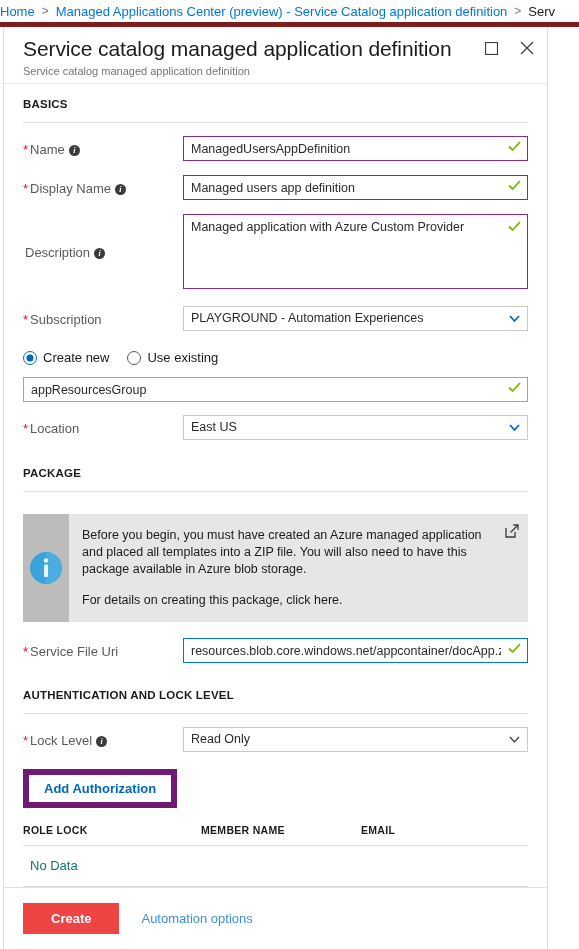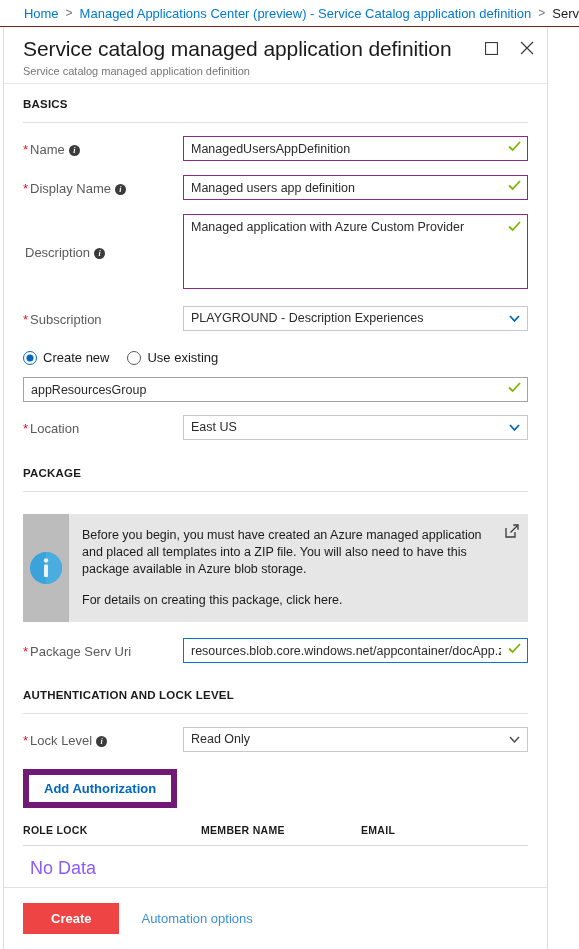--- a/index.html
+++ b/index.html
@@ -10,22 +10,21 @@
     font-family: "Liberation Sans", sans-serif;
     -webkit-font-smoothing: antialiased;
   }
   .page { position: relative; width: 579px; height: 949px; overflow: hidden; background:#fff; }
 
   
   .breadcrumb {
     position: absolute; left: 0; top: 0; width: 579px; height: 27px;
     background: #fff; display: flex; align-items: center;
     white-space: nowrap; overflow: hidden;
-    border-bottom: 1px solid #7f1d1d;
-    justify-content: flex-end;
+    border-bottom: 5px solid #7f1d1d;
   }
   .bc-link { color: #0078d4; font-size: 13px; cursor: pointer; }
   .bc-sep { color: #767676; font-size: 12px; margin: 0 7px; }
 
   
   .blade {
     position: absolute; left: 3px; top: 27px; width: 545px; height: 922px;
     background: #ffffff;
     border-left: 1px solid #dcdcdc;
     border-right: 1px solid #dcdcdc;
@@ -126,21 +125,21 @@
     margin-top: 16px; cursor: pointer;
   }
 
   
   .tbl { margin-top: 16px; }
   .tbl-head { display: flex; font-size: 10.5px; font-weight: bold; color: #1b1b1b; letter-spacing: 0.3px; padding-bottom: 9px; }
   .th1 { width: 178px; flex: 0 0 178px; }
   .th2 { width: 160px; flex: 0 0 160px; }
   .th3 { flex: 1 1 auto; }
   .tbl-rule { height: 1px; background: #dcdcdc; }
-  .tbl-row { font-size: 18px; color: #8b5cf6; padding: 12px 0 13px 7px; }
+  .tbl-row { font-size: 13px; color: #0f766e; padding: 12px 0 13px 7px; }
 
   
   .footer {
     position: absolute; left: 0; right: 0; bottom: 0; height: 62px;
     border-top: 1px solid #e1e1e1; background: #fff;
     display: flex; align-items: center; padding-left: 19px;
   }
   .btn-primary {
     background: #ef4444; color: #fff; font-size: 13px; font-weight: bold;
     padding: 8px 28px; cursor: pointer; border: none;
@@ -225,21 +224,21 @@
         </div>
       </div>
 
       
       <div class="field">
         <div class="flabel">
           <span class="req">*</span><span>Subscription</span>
         </div>
         <div class="ctrl">
           <div class="sel">
-              <span>PLAYGROUND - Description Experiences</span>
+              <span>PLAYGROUND - Automation Experiences</span>
             </div>
           <svg class="caret" viewBox="0 0 11 11">
               <path d="M1 3 L5.5 8 L10 3" stroke="#0067c0" stroke-width="1.8" fill="none"></path>
             </svg>
         </div>
       </div>
 
       
       <div class="field">
         <div class="ctrl">
@@ -299,21 +298,21 @@
         <svg class="ext-link" viewBox="0 0 14 14">
           <path d="M1 4 L1 13 L10 13 L10 8" fill="none" stroke="#3b3b3b" stroke-width="1.3"></path>
           <path d="M5.5 8.5 L13 1" fill="none" stroke="#3b3b3b" stroke-width="1.3"></path>
           <path d="M8.3 1 L13 1 L13 5.7" fill="none" stroke="#3b3b3b" stroke-width="1.3"></path>
         </svg>
       </div>
 
       
       <div class="field" style="margin-top:16px">
         <div class="flabel">
-          <span class="req">*</span><span>Package Serv Uri</span>
+          <span class="req">*</span><span>Service File Uri</span>
         </div>
         <div class="ctrl">
           <input class="tbox focused" value="resources.blob.core.windows.net/appcontainer/docApp.zip" style="">
           <svg class="check" viewBox="0 0 13 13">
               <path d="M1 6.5 L4.6 10 L12 2" stroke="#7ab800" stroke-width="1.8" fill="none"></path>
             </svg>
         </div>
       </div>
 
       

